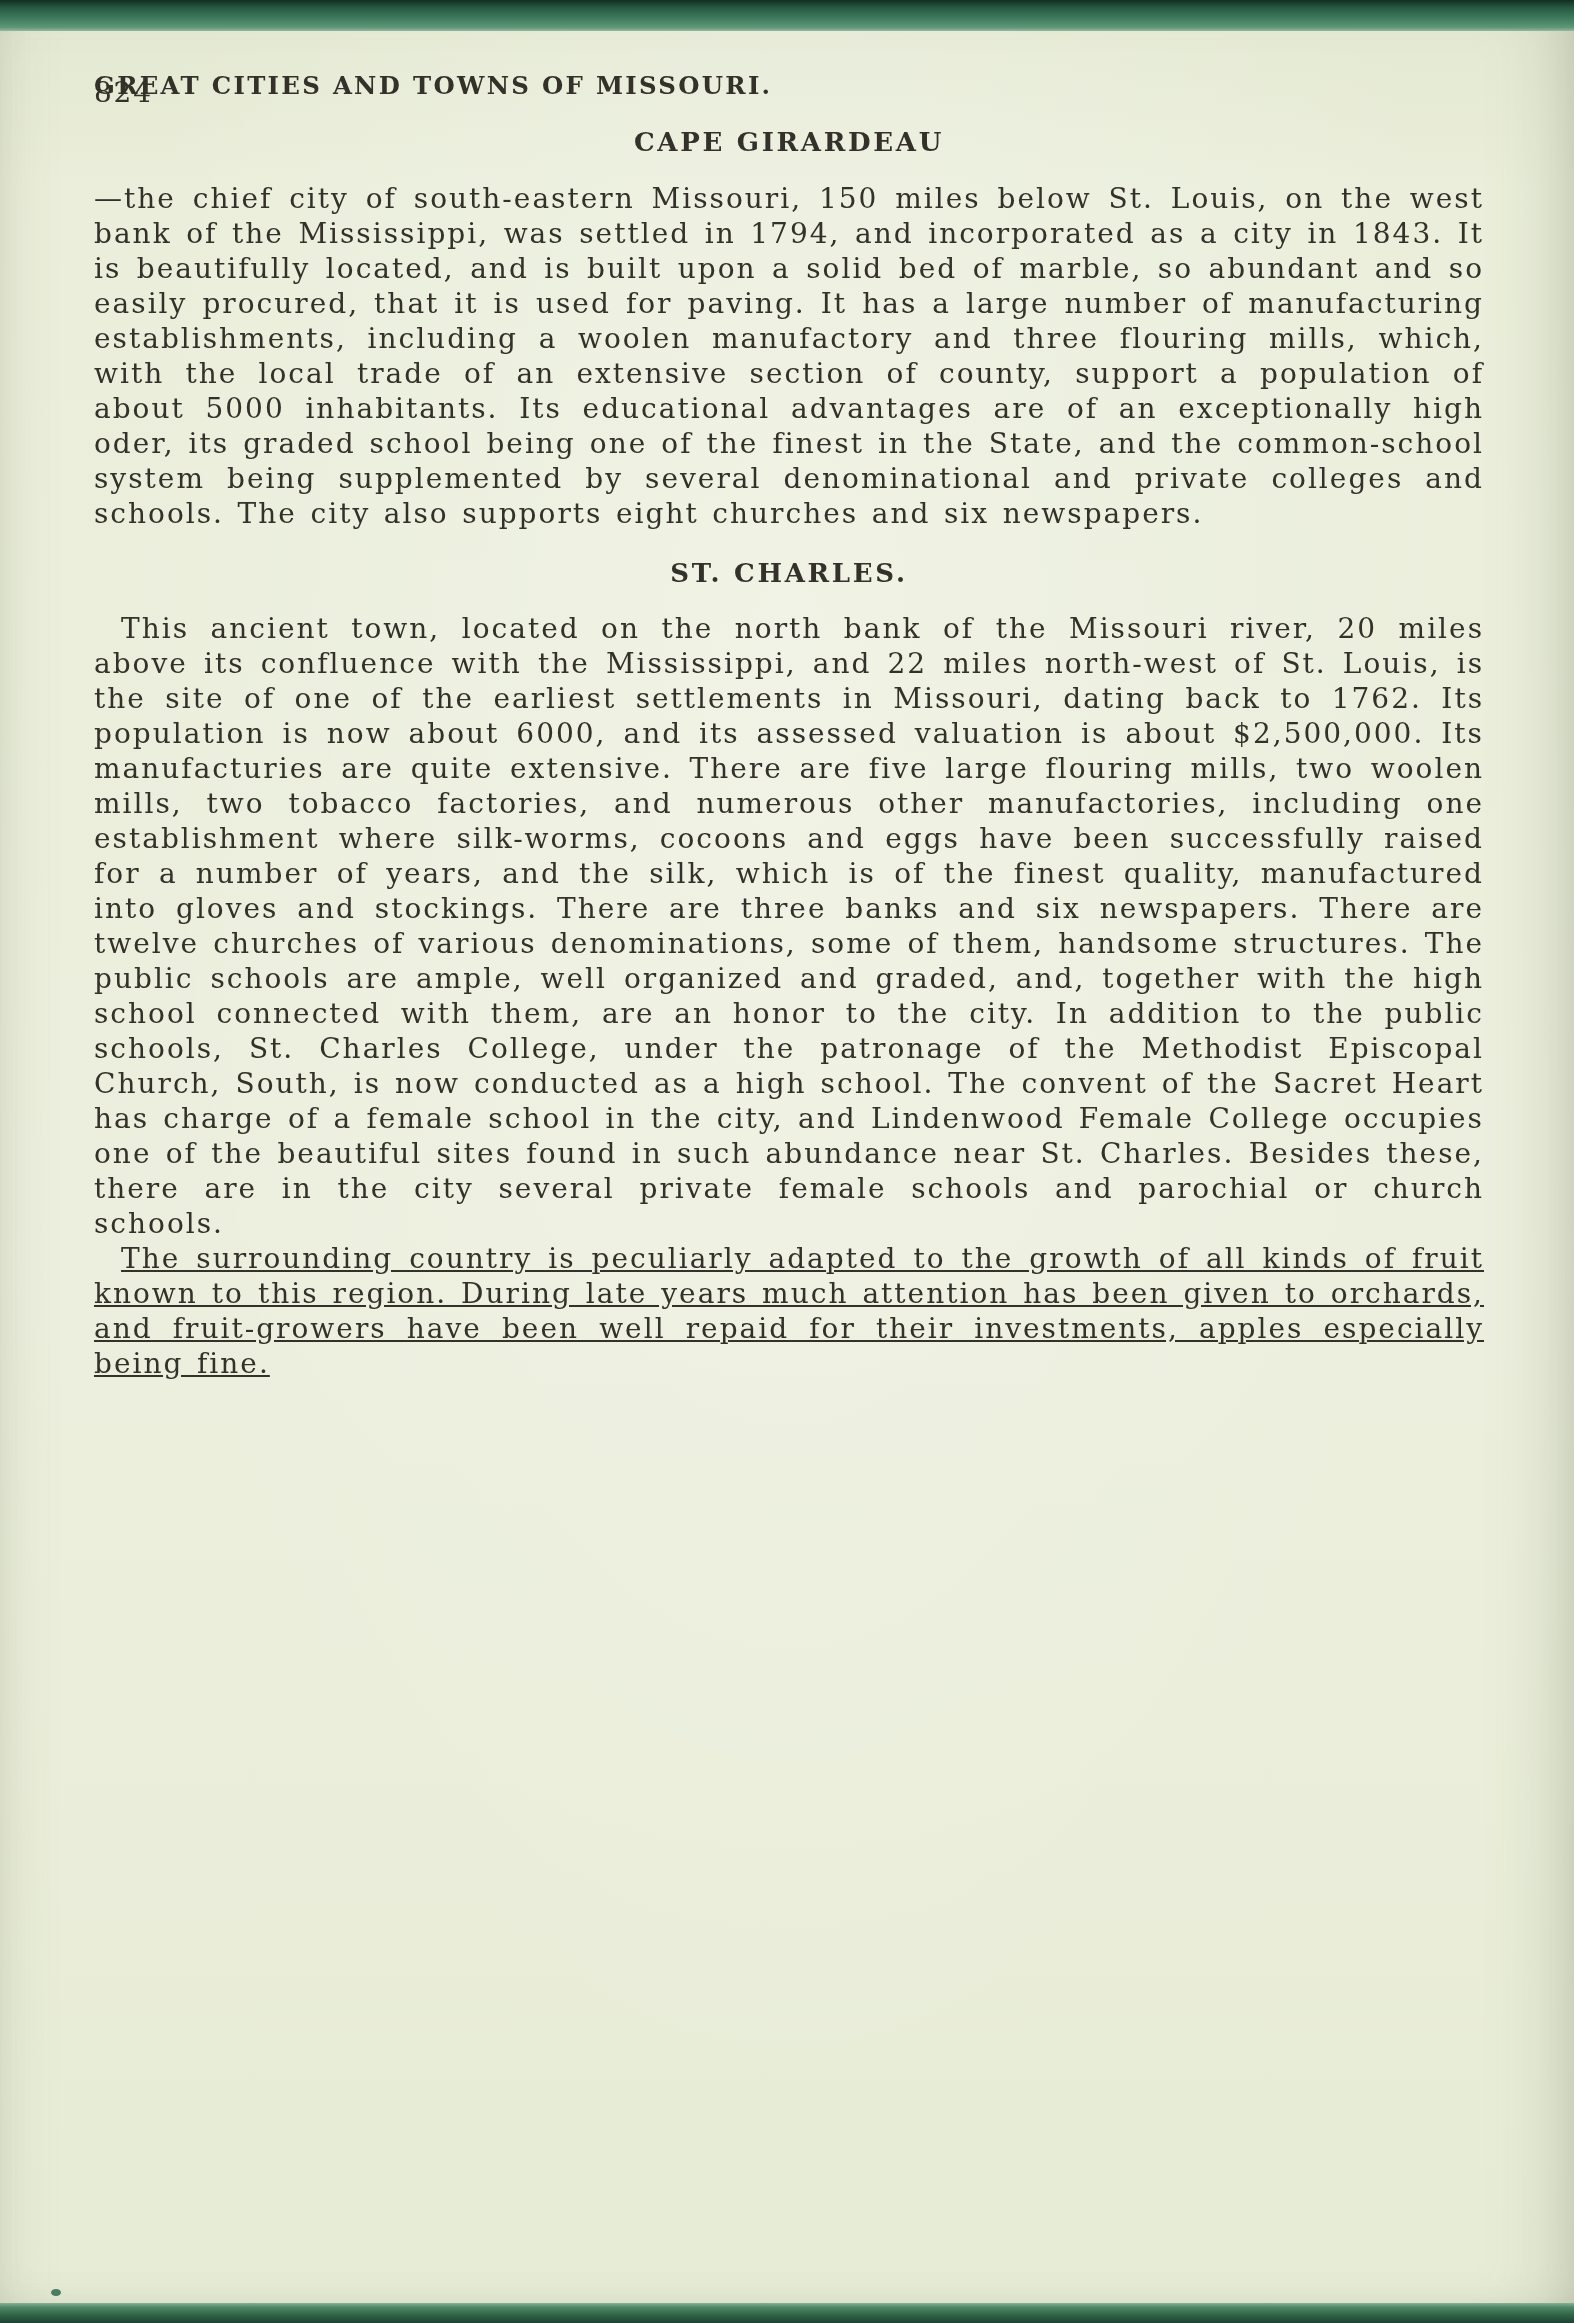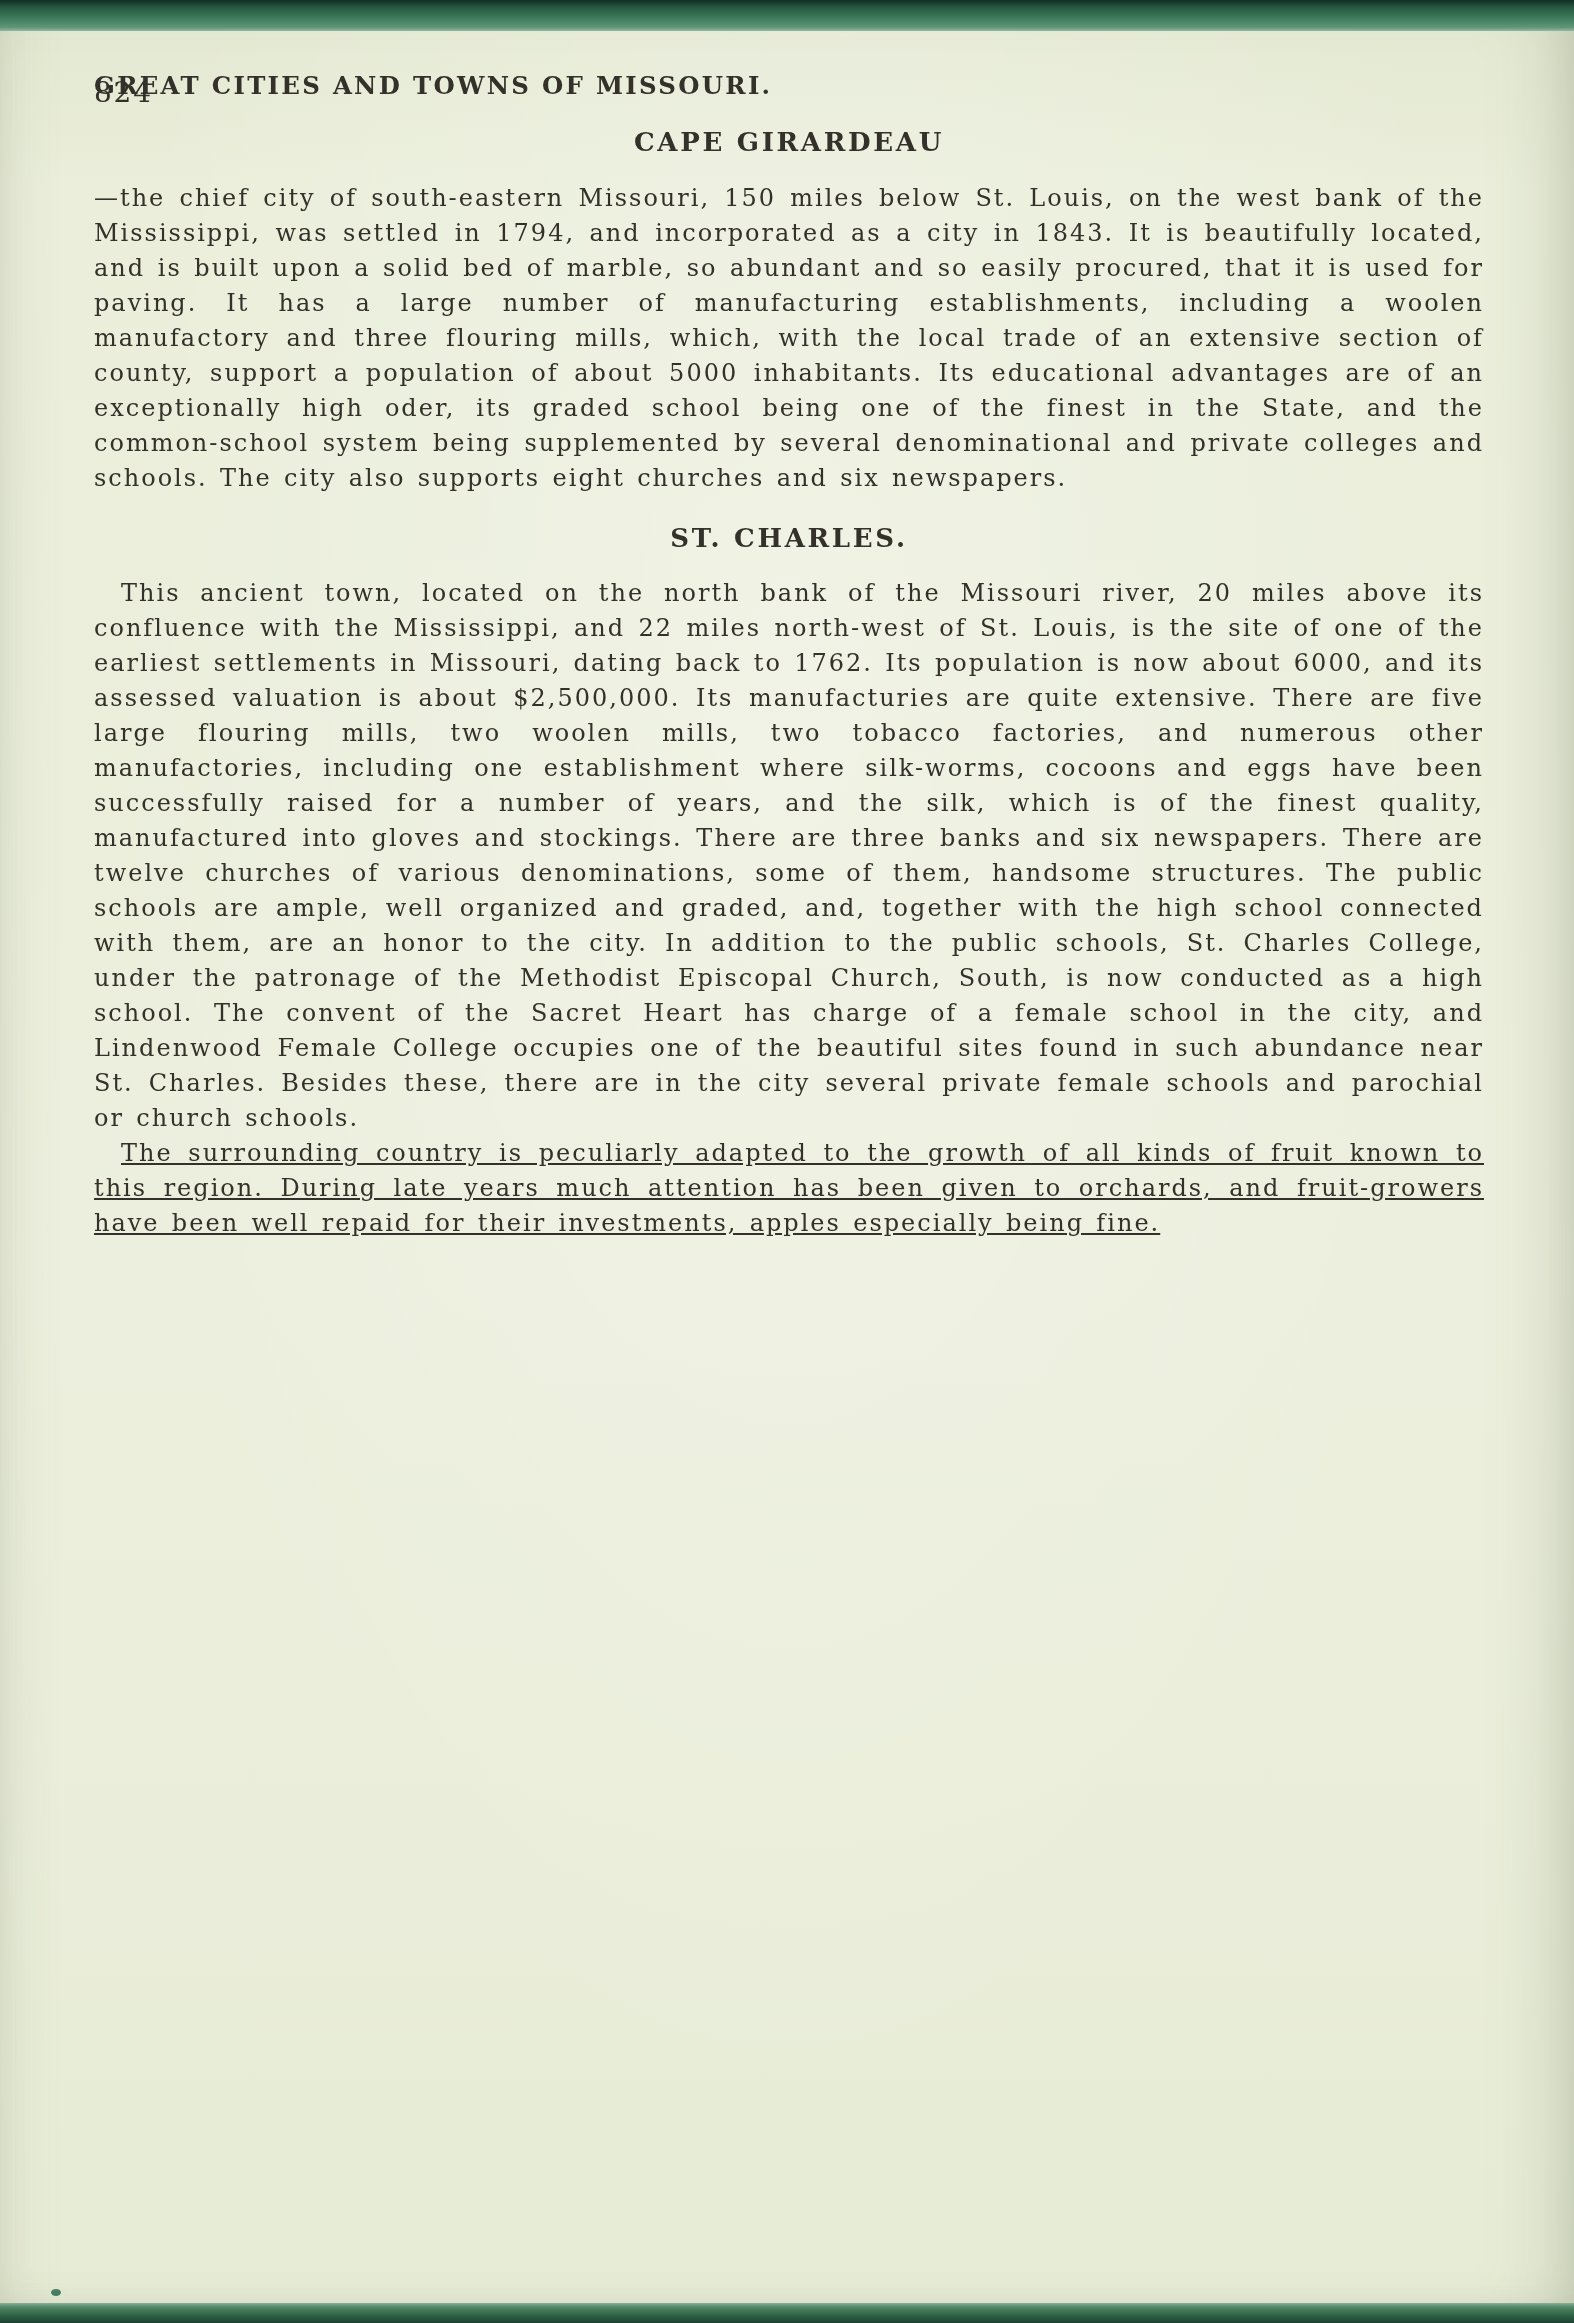--- a/index.html
+++ b/index.html
@@ -46,21 +46,21 @@
     display:block;text-align:left;
     font-size:24.4px;font-weight:bold;letter-spacing:2.3px;
   }
   h2{
     margin:27px 0 0 0;text-align:center;
     font-size:26px;font-weight:bold;letter-spacing:2.7px;
   }
   h2.first{margin-top:18px;}
   p{
     margin:23.5px 0 0 0;
-    font-size:24px;line-height:35px;
+    font-size:28px;line-height:35px;
     text-align:justify;
     letter-spacing:2px;word-spacing:2.7px;
     text-indent:27px;
   }
   p.flush{text-indent:0;}
   p.follow{margin-top:0;text-decoration:underline;}
   section{margin:0;}
 </style>
 </head>
 <body>

